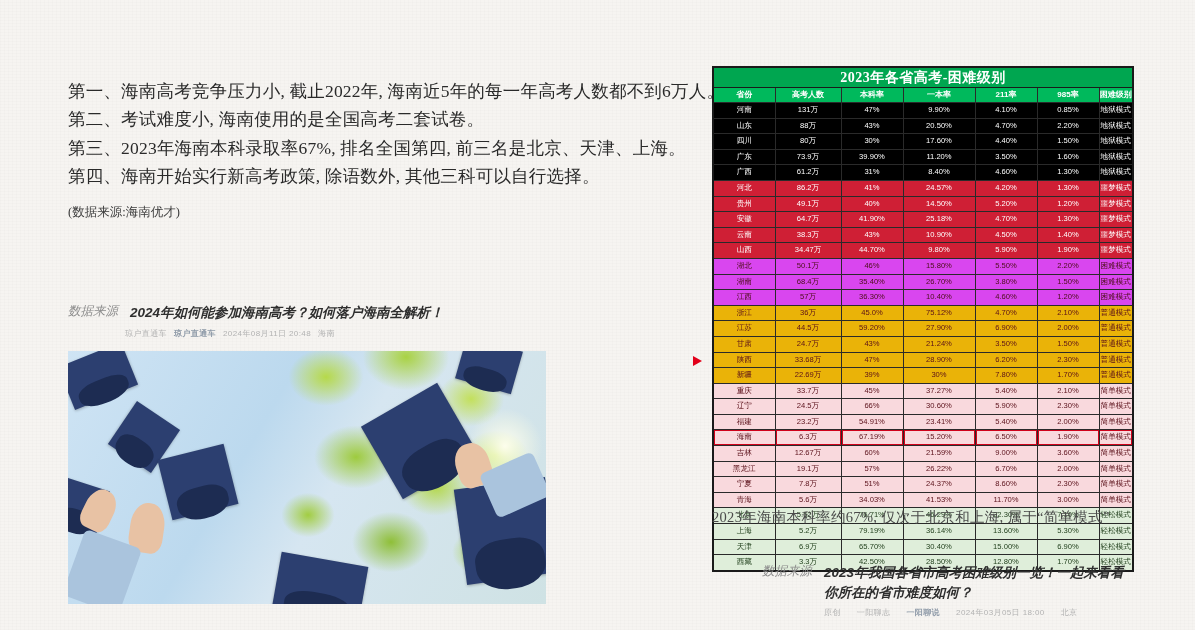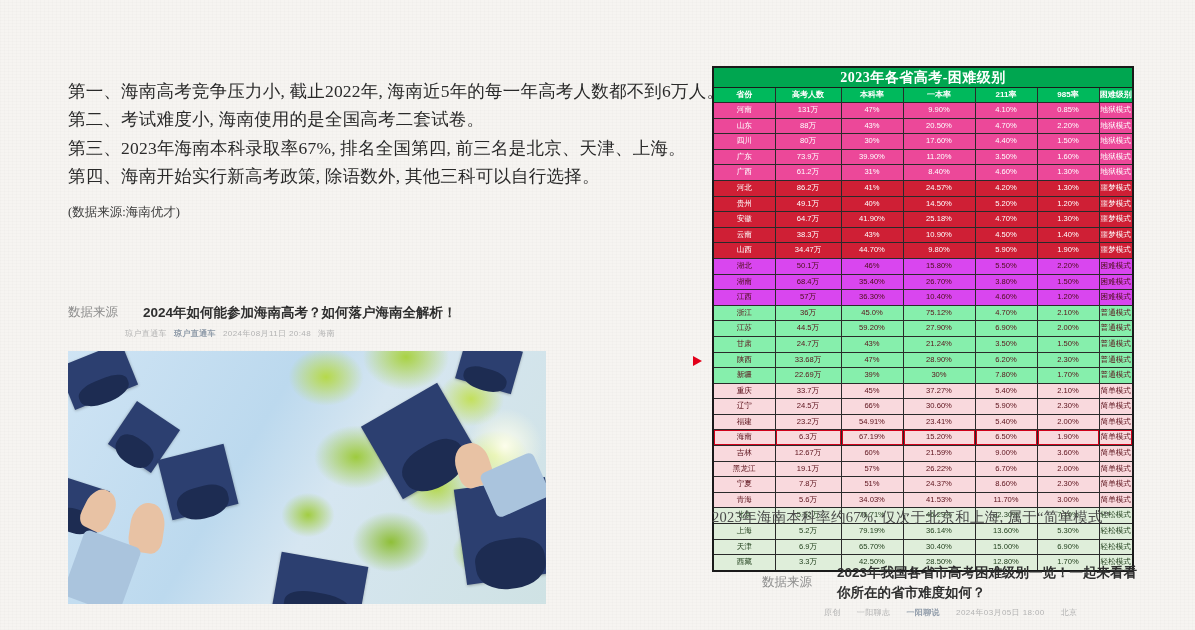--- a/index.html
+++ b/index.html
@@ -48,21 +48,21 @@
     font-size: 12.5px;
     color: #3a3a3a;
   }
 
   
   #left-source-card {
     position: absolute;
     left: 68px; top: 303px;
     width: 480px;
   }
-  .src-row { display: flex; align-items: center; gap: 25px; }
+  .src-row { display: flex; align-items: flex-start; gap: 12px; font-style: italic; }
   .src-label {
     font-size: 12.5px;
     color: #8c8c8c;
     font-family: "Liberation Serif", "DejaVu Serif", serif;
     white-space: nowrap;
   }
   .src-title {
     font-size: 13.5px;
     color: #2e2e2e;
     font-weight: bold;
@@ -169,24 +169,24 @@
   }
   
   .c-prov { width: 62px; }
   .c-num  { width: 66px; }
   .c-bk   { width: 62px; }
   .c-yb   { width: 72px; }
   .c-211  { width: 62px; }
   .c-985  { width: 62px; }
   .c-lvl  { width: 34px; }
 
-  tr.lvl-hell      td { background: #ec4899; color: #ffffff; }
+  tr.lvl-hell      td { background: #000000; color: #ffffff; }
   tr.lvl-nightmare td { background: #cf1f35; color: #ffffff; }
   tr.lvl-hard      td { background: #d946ef; color: #4a0d15; }
-  tr.lvl-normal    td { background: #86efac; color: #5a1019; }
+  tr.lvl-normal    td { background: #eab308; color: #5a1019; }
   tr.lvl-easy      td { background: #f9d9dd; color: #5a1019; }
   tr.lvl-relax     td { background: #dfeeda; color: #22401d; }
 
   tr.row-highlight td { box-shadow: inset 0 0 0 1px #d0021b; }
   tr.row-highlight td:first-child { box-shadow: inset 1px 0 0 0 #d0021b, inset 0 1px 0 0 #d0021b, inset 0 -1px 0 0 #d0021b; }
   tr.row-highlight td:last-child  { box-shadow: inset -1px 0 0 0 #d0021b, inset 0 1px 0 0 #d0021b, inset 0 -1px 0 0 #d0021b; }
 
   #row-pointer {
     position: absolute;
     left: 693px; top: 356px;

